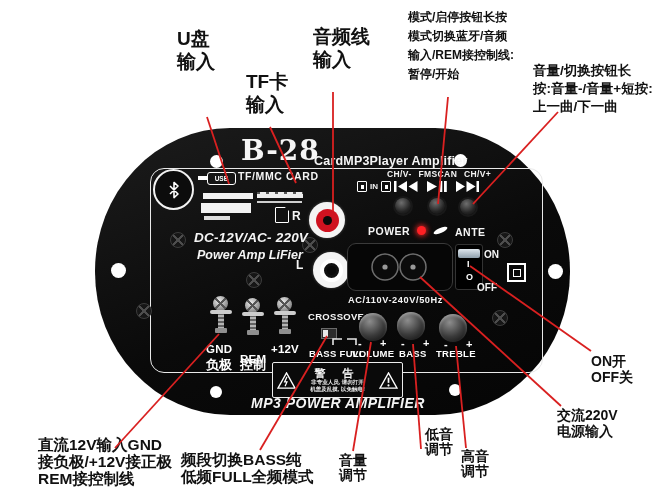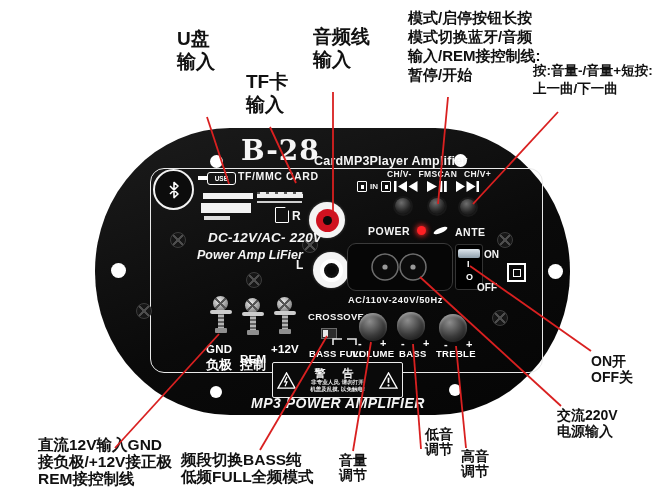--- a/index.html
+++ b/index.html
@@ -3,21 +3,21 @@
 <meta charset="utf-8">
 <style>
   html,body{margin:0;padding:0;background:#ffffff;}
   .stage{position:relative;width:667px;height:500px;background:#ffffff;overflow:hidden;
          font-family:"Liberation Sans",sans-serif;}
 
   
   .note{position:absolute;color:#111;font-weight:600;line-height:1;}
   .note div{white-space:nowrap;}
   .n-big{font-size:19px;line-height:23px;}
-  .n-mode{font-size:15px;line-height:19px;}
+  .n-mode{font-size:12px;line-height:19px;}
   .n-volbtn{font-size:13.5px;line-height:18px;}
   .n-side{font-size:14px;line-height:16px;}
   .n-bot{font-size:15.5px;line-height:17px;}
   .n-adj{font-size:14px;line-height:15px;}
 
   
   svg.lines{position:absolute;left:0;top:0;z-index:30;pointer-events:none;}
   svg.lines line{stroke:#d92020;stroke-width:1.8;}
 
   
@@ -56,21 +56,21 @@
   .lab-r{position:absolute;left:197px;top:81px;font-weight:bold;font-size:12px;}
   .lab-l{position:absolute;left:201px;top:130px;font-weight:bold;font-size:12px;}
 
   .rca{position:absolute;width:36px;height:36px;border-radius:50%;background:#f4f4f4;
        display:flex;align-items:center;justify-content:center;box-shadow:0 0 3px rgba(255,255,255,.25);}
   .rca-mid{width:23px;height:23px;border-radius:50%;display:flex;align-items:center;justify-content:center;}
   .rca-hole{width:9px;height:9px;border-radius:50%;background:#0a0a0a;}
   .rca-r .rca-mid{background:#cf1220;}
   .rca-l .rca-mid{background:#111;border:4.5px solid #fff;box-sizing:border-box;}
 
-  .dc1{position:absolute;left:113px;top:102px;font-weight:bold;font-style:italic;font-size:13.5px;letter-spacing:.2px;}
+  .dc1{position:absolute;left:99px;top:102px;font-weight:bold;font-style:italic;font-size:13.5px;letter-spacing:.2px;}
   .dc2{position:absolute;left:102px;top:120px;font-weight:bold;font-style:italic;font-size:12.5px;}
 
   .chrow{position:absolute;left:292px;top:41px;font-weight:bold;font-size:8.5px;letter-spacing:.4px;word-spacing:4px;}
   .ir-row{position:absolute;left:262px;top:53px;display:flex;align-items:center;gap:3px;
           font-weight:bold;font-size:8px;}
   .ir-box{width:8px;height:9px;border:1.5px solid #fff;border-radius:1px;display:flex;align-items:center;justify-content:center;}
   .ir-dot{width:3px;height:4px;background:#fff;}
   .mediarow{position:absolute;left:299px;top:52px;display:flex;gap:8px;align-items:center;}
   .mediarow svg{fill:#fff;}
   .pbtn{position:absolute;width:16px;height:16px;border-radius:50%;
@@ -339,20 +339,21 @@
     <div>音频线</div>
       <div>输入</div>
   </div>
   <div class="note n-mode" style="left:408px;top:8px;">
     <div>模式/启停按钮长按</div>
       <div>模式切换蓝牙/音频</div>
     <div>输入/REM接控制线:</div>
       <div>暂停/开始</div>
   </div>
   <div class="note n-volbtn" style="left:533px;top:62px;">
+    <div>音量/切换按钮长</div>
       <div>按:音量-/音量+短按:</div>
     <div>上一曲/下一曲</div>
   </div>
   <div class="note n-side" style="left:591px;top:353px;">
     <div>ON开</div>
       <div>OFF关</div>
   </div>
   <div class="note n-side" style="left:557px;top:407px;">
     <div>交流220V</div>
       <div>电源输入</div>

